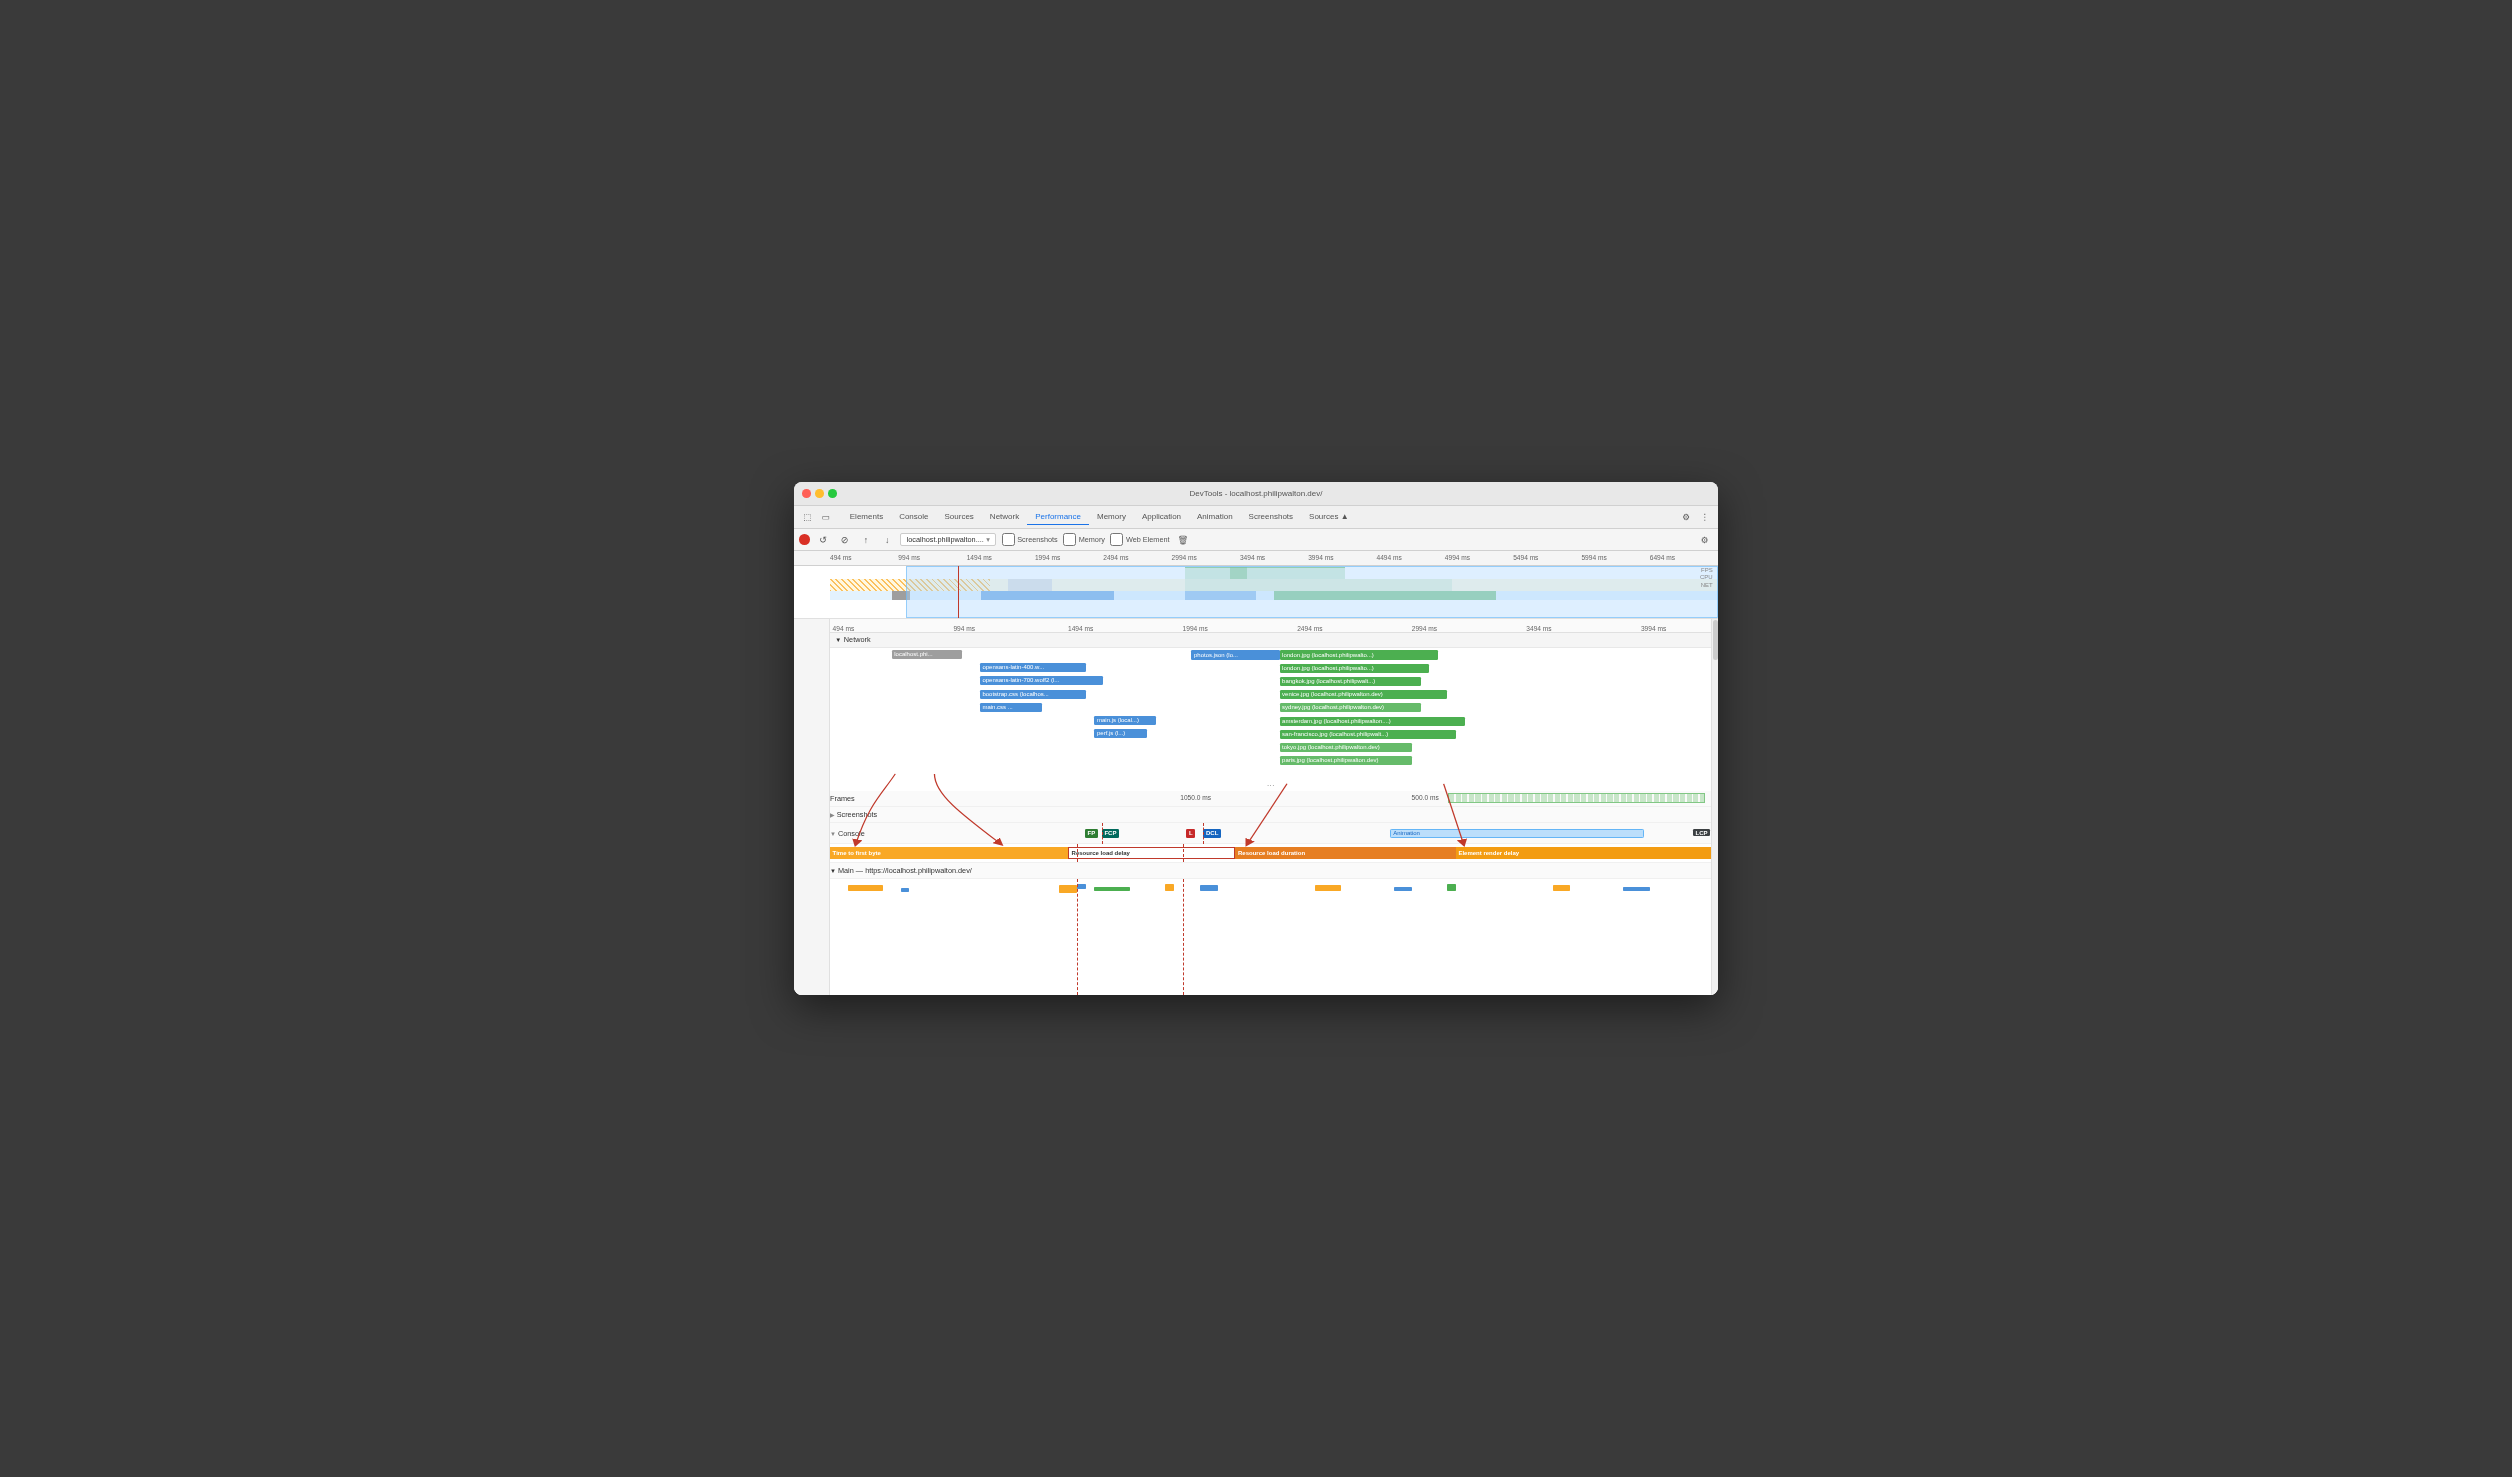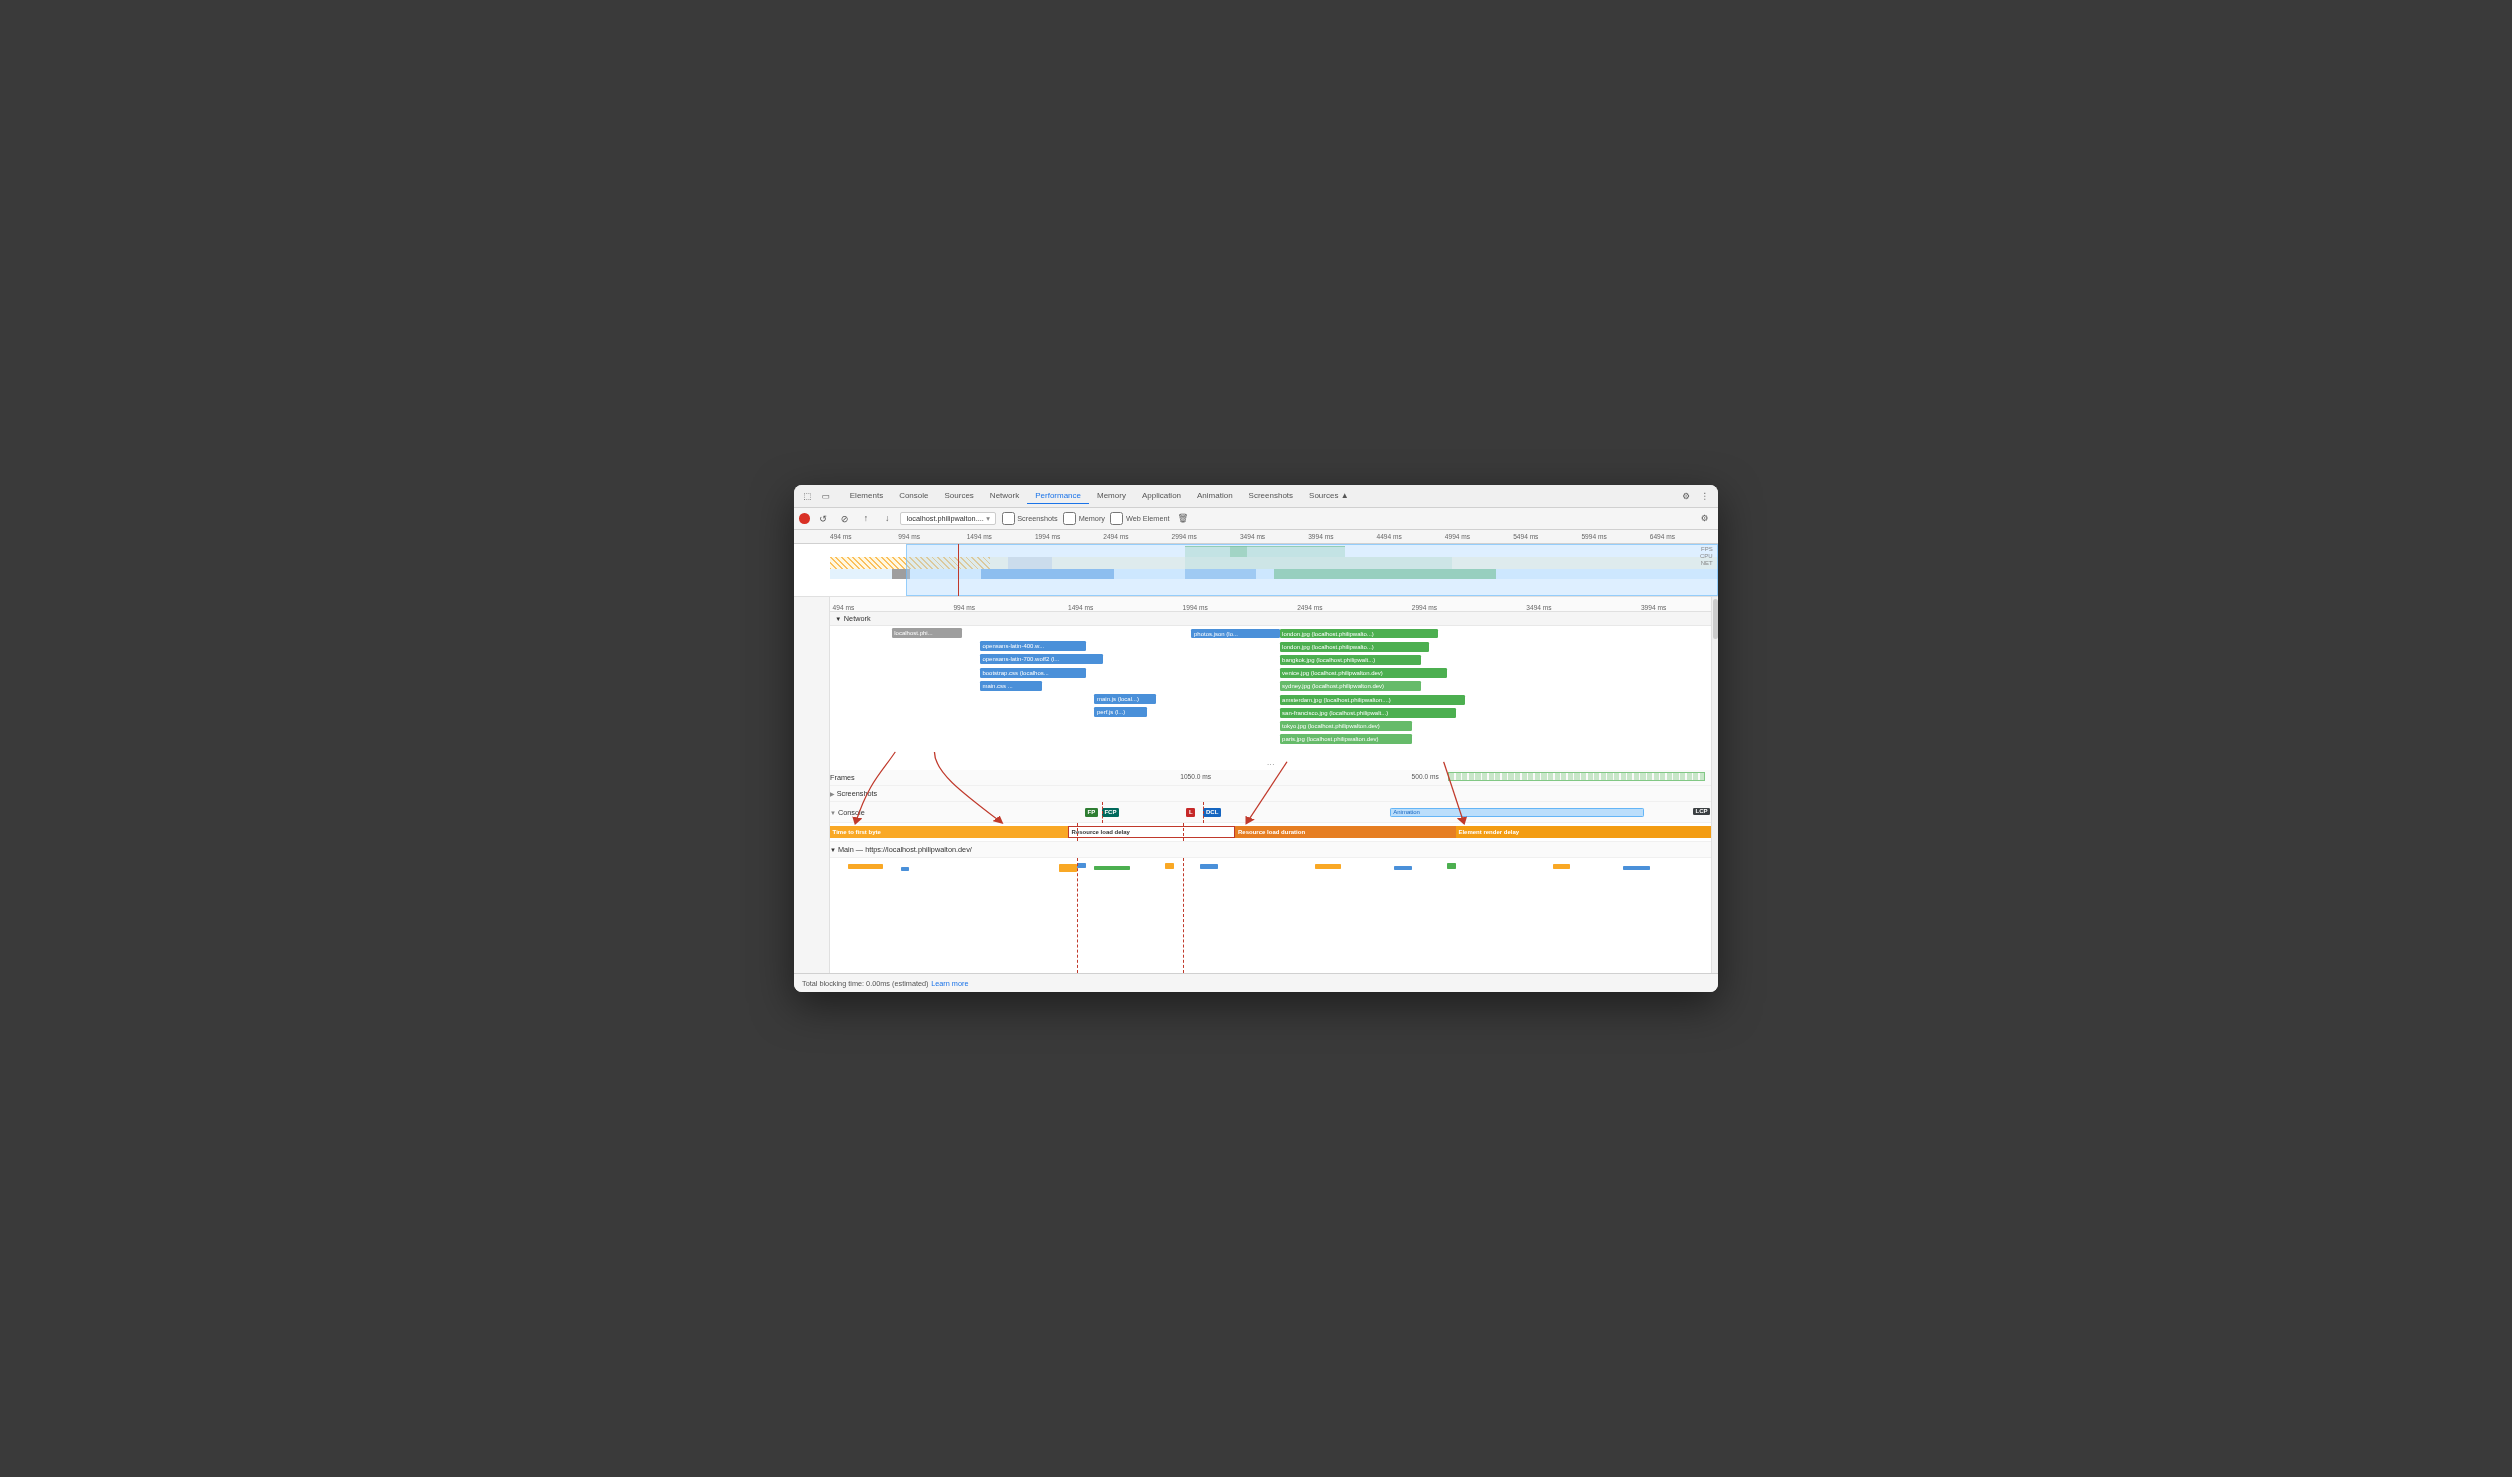--- a/index.html
+++ b/index.html
@@ -347,20 +347,28 @@
       font-size: 8px;
       color: #999;
       padding: 1.3px 0;
     }
   </style>
 </head>
 <body>
 
 <div class="window">
 
+  <div class="title-bar">
+    <div class="traffic-lights">
+      <div class="tl tl-red"></div>
+      <div class="tl tl-yellow"></div>
+      <div class="tl tl-green"></div>
+    </div>
+    <span class="title-text">DevTools - localhost.philipwalton.dev/</span>
+  </div>
 
   <div class="toolbar">
     <div class="toolbar-icons">
       <div class="icon-btn">⬚</div>
       <div class="icon-btn">▭</div>
     </div>
     <div class="toolbar-tabs">
       <div class="tab-item">Elements</div>
       <div class="tab-item">Console</div>
       <div class="tab-item">Sources</div>
@@ -641,18 +649,14 @@
           </marker>
         </defs>
       </svg>
     </div>
 
     <div class="scrollbar">
       <div style="width:5.3px;height:40px;background:#ccc;border-radius:2.6px;margin:1.3px auto;"></div>
     </div>
   </div>
 
-  <div class="status-bar">
-    <span>Total blocking time: 0.00ms (estimated)</span>
-    <a class="learn-more" href="#">Learn more</a>
-  </div>
 </div>
 
 
 </body></html>

